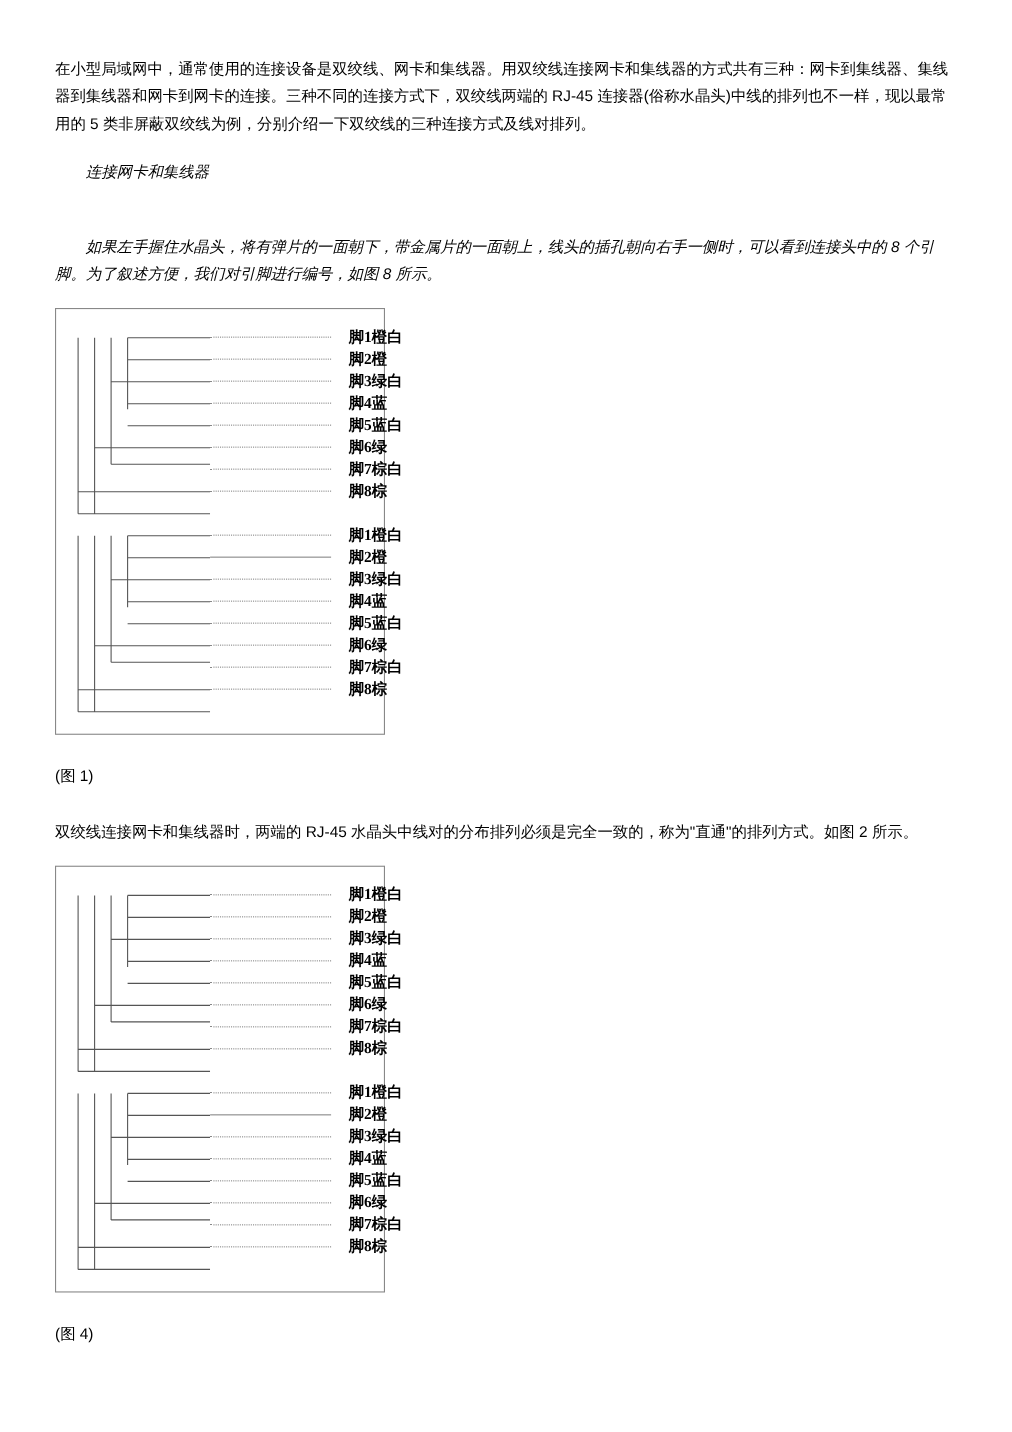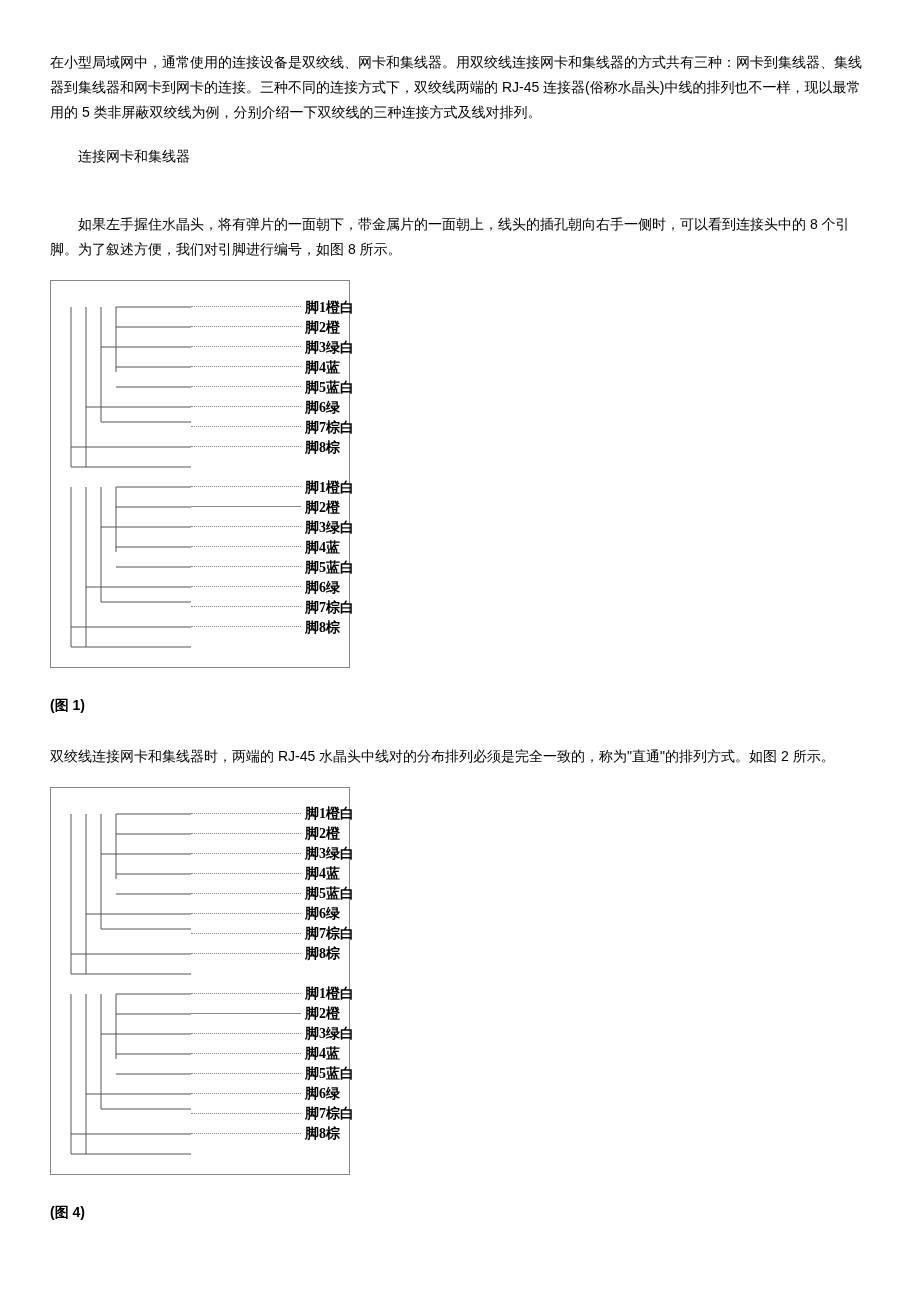--- a/index.html
+++ b/index.html
@@ -10,20 +10,21 @@
     background: #fff;
     margin: 0;
     padding: 50px;
     width: 820px;
   }
   p {
     margin: 0 0 18px 0;
   }
   .indent {
     text-indent: 2em;
+    font-style: italic;
   }
   .diagram {
     border: 1px solid #888;
     width: 298px;
     padding: 10px 0;
     margin: 15px 0 25px 0;
   }
   .connector-block {
     position: relative;
     height: 174px;
@@ -33,40 +34,39 @@
     position: absolute;
     display: flex;
     align-items: center;
     height: 20px;
   }
   .pin-label {
     font-family: "SimSun", serif;
     font-size: 14px;
     font-weight: bold;
     white-space: nowrap;
-    margin-left: 4px;
+    margin-left: 16px;
   }
   .wire {
     height: 1px;
     border-top: 1px dotted #888;
     width: 110px;
   }
   .wire-solid {
     border-top-style: solid;
   }
   svg.pair-lines {
     position: absolute;
     left: 0;
     top: 0;
     pointer-events: none;
   }
   .caption {
     margin-top: 25px;
     margin-bottom: 25px;
-    font-weight: bold;
   }
 </style>
 </head>
 <body>
 
 
 
 <p>在小型局域网中，通常使用的连接设备是双绞线、网卡和集线器。用双绞线连接网卡和集线器的方式共有三种：网卡到集线器、集线器到集线器和网卡到网卡的连接。三种不同的连接方式下，双绞线两端的 RJ-45 连接器(俗称水晶头)中线的排列也不一样，现以最常用的 5 类非屏蔽双绞线为例，分别介绍一下双绞线的三种连接方式及线对排列。</p>
 
 <p class="indent">连接网卡和集线器</p>

